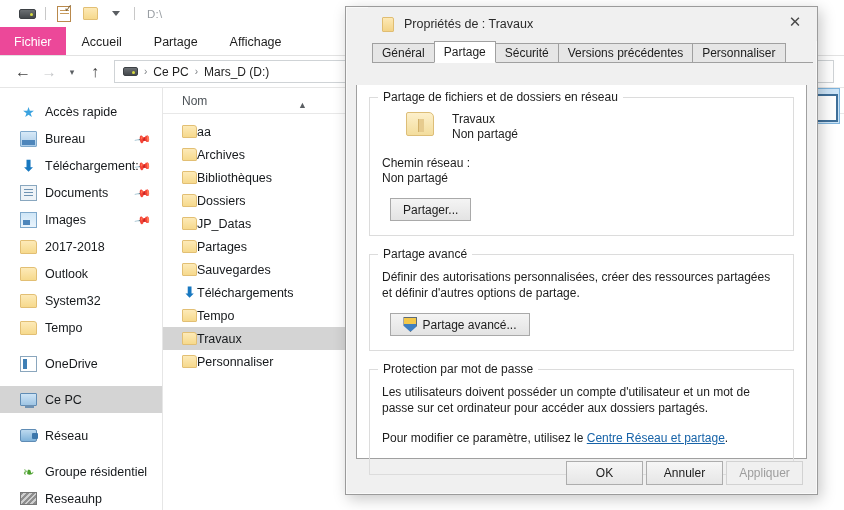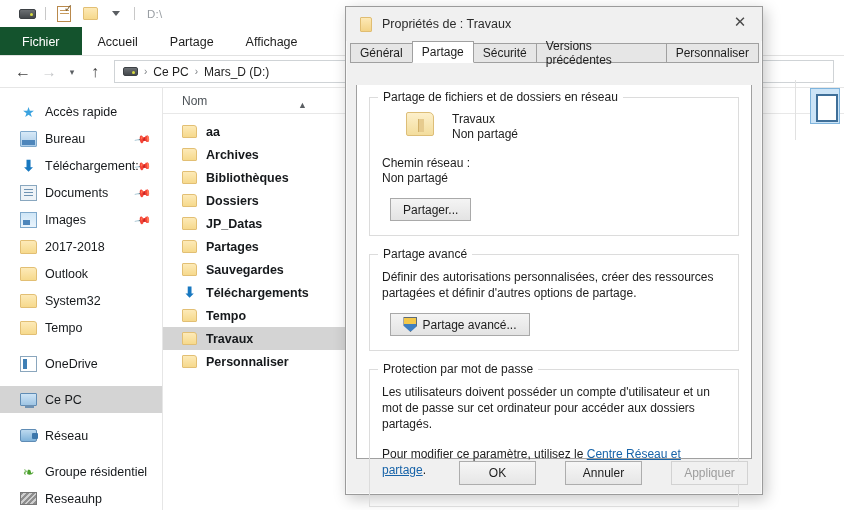--- a/index.html
+++ b/index.html
@@ -36,21 +36,21 @@
   .props-glyph:after { content:"✓"; position:absolute; right:-3px; top:-5px; font-size:11px; color:#7e6033; }
 
   .folder-tiny { width:15px; height:13px; background:linear-gradient(#fde9b6,#f6d98c); border:1px solid #e2bf74; border-radius:1px 2px 1px 1px; }
   .caret-dn { width:0;height:0;border-left:4px solid transparent;border-right:4px solid transparent;border-top:5px solid #5a5e62; }
 
   
   .ribbon { position:absolute; left:0; top:27px; width:844px; height:29px; background:#ffffff; }
   .ribbon-line { position:absolute; left:0; bottom:0; width:844px; height:1px; background:#e2e2e2; }
   .rb-tabs { display:flex; align-items:stretch; height:29px; }
   .rb-tab { display:flex; align-items:center; padding:0 16px; font-size:12.5px; color:#1d1d1d; }
-  .rb-tab.file { background:#14532d; color:#ffffff; padding:0 22px; }
+  .rb-tab.file { background:#ec4899; color:#ffffff; padding:0 14px; }
 
   
   .addr-row { position:absolute; left:0; top:56px; width:844px; height:31px; background:#ffffff; display:flex; align-items:center; padding-left:10px; }
   .nav-btn { width:26px; height:26px; display:flex; align-items:center; justify-content:center; font-size:16px; color:#444; }
   .nav-btn.dim { color:#c4c6c8; font-size:15px; }
   .nav-btn.small { width:20px; font-size:9px; color:#5b5f63; }
   .addr-box { flex:1; height:23px; margin-left:6px; margin-right:10px; border:1px solid #cfd3d6; background:#ffffff; display:flex; align-items:center; padding:0 8px; gap:6px; }
   .crumb { font-size:12px; color:#1d1d1d; }
   .crumb-sep { font-size:10px; color:#7a7e82; }
 
@@ -86,35 +86,36 @@
 
   
   .listpane { position:absolute; left:163px; top:88px; width:681px; height:422px; background:#ffffff; }
   .col-head { height:26px; display:flex; align-items:center; border-bottom:1px solid #e8e8e8; }
   .col-name { width:160px; padding-left:19px; font-size:12px; color:#4c5257; }
   .sort-arrow { position:absolute; left:135px; top:6px; font-size:9px; color:#5b5f63; }
   .file-row { height:23px; display:flex; align-items:center; padding-left:19px; font-size:12.5px; color:#16191c; }
   .file-row.sel { background:#d4d4d4; width:188px; }
   .file-row .fl { width:15px; height:13px; background:linear-gradient(#fdeab8,#f6d98c); border:1px solid #e2bf74; border-radius:1px 3px 1px 1px; flex:0 0 15px; }
   .file-row .dlico { width:15px; flex:0 0 15px; text-align:center; color:#1878c0; font-weight:bold; font-size:14px; line-height:13px;}
-  .file-row .nm { margin-left:9px;font-weight:bold; }
+  .file-row .nm { margin-left:0; }
 
   
   .pane-div { position:absolute; left:162px; top:88px; width:1px; height:422px; background:#e6e6e6; }
 
   
   .edge-thumb { position:absolute; left:810px; top:88px; width:30px; height:36px; background:#cce4f7; border:1px solid #7eb4dd; }
   .edge-thumb:after { content:""; position:absolute; left:5px; top:5px; width:18px; height:24px; background:#ffffff; border:2px solid #3f6f99; }
   .edge-strip { position:absolute; left:795px; top:80px; width:1px; height:60px; background:#e1e1e1; }
 
   
   .dialog {
-    position:absolute; left:345px; top:6px; width:418px; height:489px;
+    position:absolute; left:345px; top:6px; width:473px; height:489px;
     background:#f0f0f0; border:1px solid #9b9b9b;
     box-shadow: 0 0 0 1px rgba(255,255,255,.6) inset, 3px 4px 14px rgba(0,0,0,.22);
+    padding-left: 22px;
   }
   .dlg-title { height:34px; display:flex; align-items:center; padding-left:14px; position:relative; background:#f0f0f0; }
   .dlg-title .ficon { width:12px; height:15px; background:linear-gradient(#fde9b6,#f3d387); border:1px solid #e0bd72; border-radius:1px 2px 1px 1px; }
   .dlg-title .ttxt { margin-left:10px; font-size:12.5px; color:#2b2b2b; }
   .dlg-close { position:absolute; right:0; top:0; width:44px; height:30px; display:flex; align-items:center; justify-content:center; font-size:15px; color:#4a4a4a; }
 
   .tabstrip { height:22px; margin:0 4px; display:flex; align-items:flex-end; position:relative; }
   .tabstrip:after { content:""; position:absolute; left:0; right:0; bottom:0; height:1px; background:#a0a0a0; }
   .tab { height:20px; padding:0 9px; font-size:12px; color:#1d1d1d; display:flex; align-items:center;
          border:1px solid #a0a0a0; background:#e6e6e6; margin-right:-1px; position:relative; z-index:1; }
@@ -137,21 +138,21 @@
   .btn.wide { min-width:140px; }
   .btn-wrap { margin-top:12px; padding-left:8px; }
 
   .para { font-size:12px; color:#1d1d1d; line-height:16px; }
   .shield { width:14px; height:15px; margin-right:5px; flex:0 0 14px;
             background:linear-gradient(#f3c84a 0 50%, #3f7fc1 50% 100%);
             border:1px solid #5d6b78;
             clip-path: polygon(0 0,100% 0,100% 58%,50% 100%,0 58%); }
   .link { color:#1763a8; text-decoration:underline; }
 
-  .dlg-footer { position:absolute; left:0; bottom:0; width:100%; height:42px; display:flex; align-items:center; justify-content:flex-end; padding-right:14px; gap:29px; }
+  .dlg-footer { position:absolute; left:0; bottom:0; width:100%; height:42px; display:flex; align-items:center; justify-content:flex-end; padding-right:14px; gap:3px; }
 
   .dlg-btn { height:24px; min-width:77px; font-size:12px; display:inline-flex; align-items:center; justify-content:center;
              background:linear-gradient(#f6f6f6,#e6e6e6); border:1px solid #adadad; color:#1d1d1d; }
   .dlg-btn.off { color:#9d9d9d; background:#f0f0f0; border:1px solid #d2d2d2; }
 </style>
 </head>
 <body>
 
 <div id="root">
 

